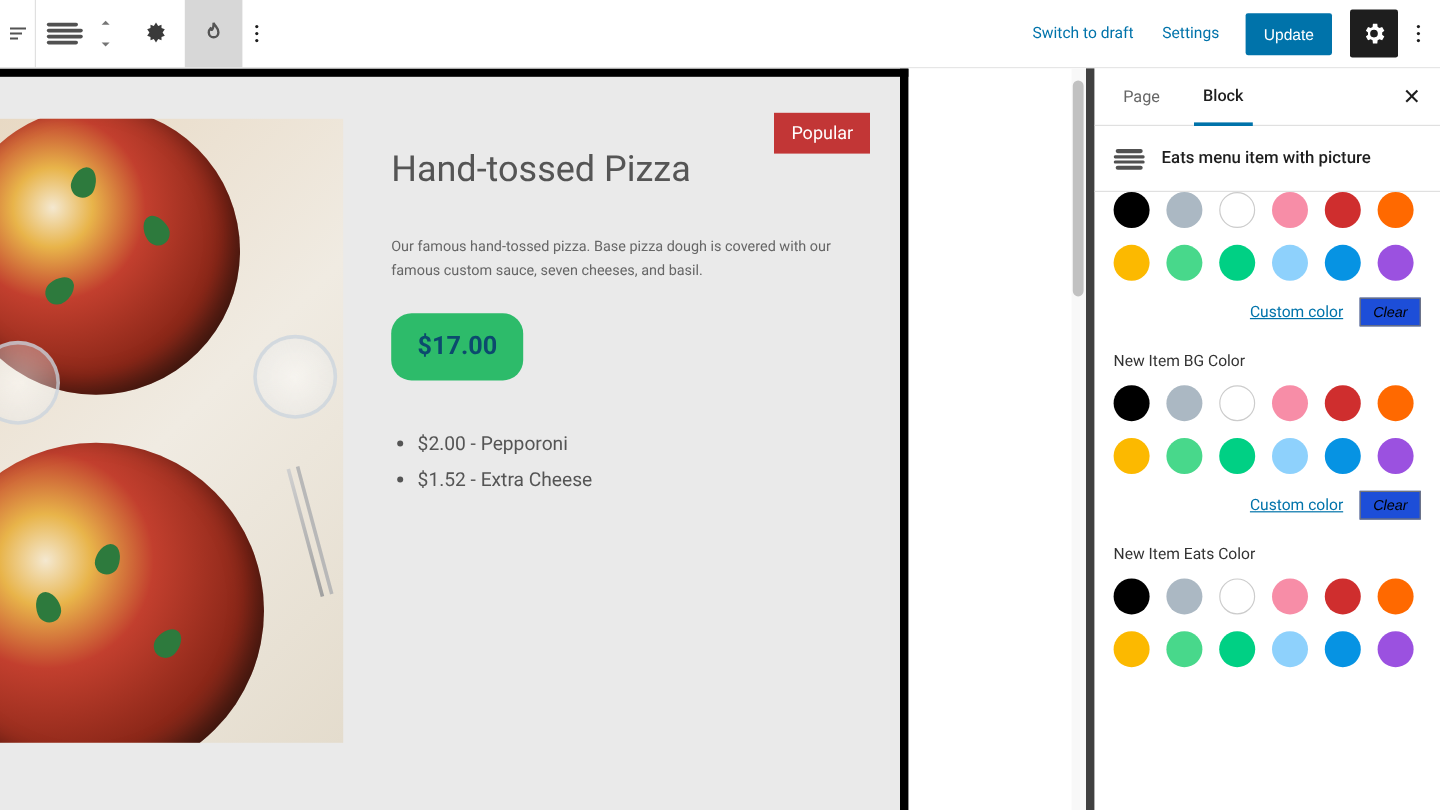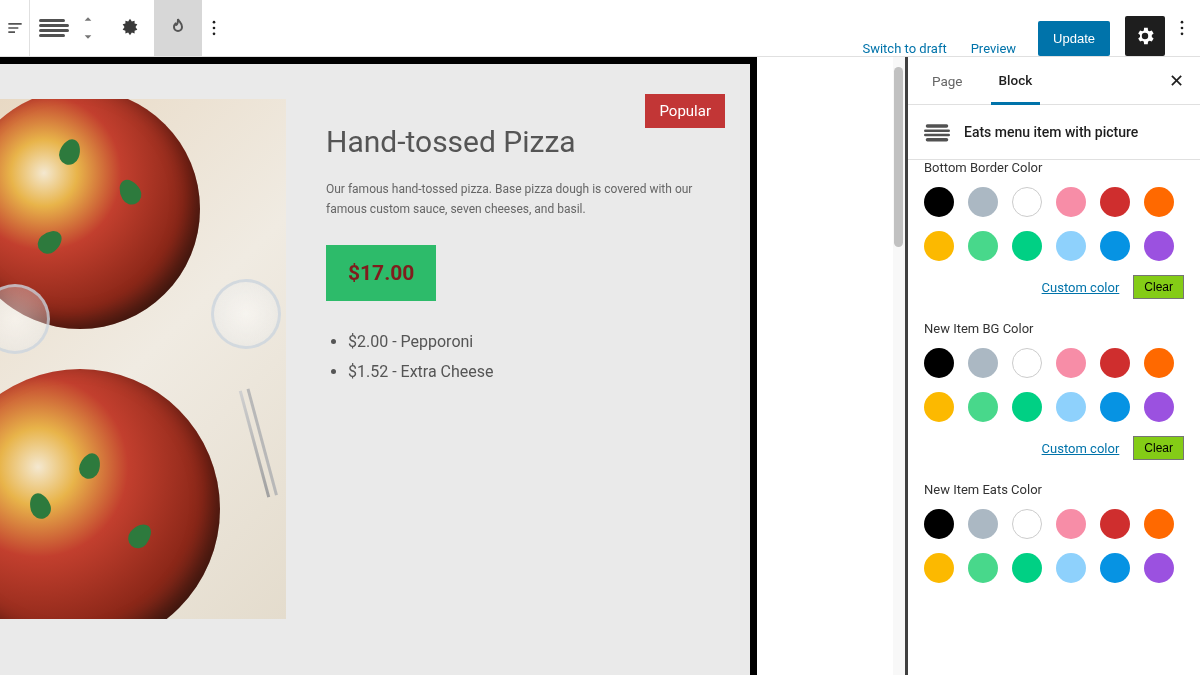--- a/index.html
+++ b/index.html
@@ -6,21 +6,21 @@
 body { font-family: -apple-system, BlinkMacSystemFont, "Segoe UI", Roboto, sans-serif; font-size: 13px; color: #1e1e1e; overflow: hidden; width: 1200px; height: 675px; background: #fff; }
 
 .topbar { display: flex; align-items: center; height: 57px; border-bottom: 1px solid #e0e0e0; }
 .topbar-left { display: flex; align-items: center; height: 100%; }
 .tb-btn { width: 48px; height: 56px; display: flex; align-items: center; justify-content: center; cursor: pointer; }
 .tb-btn:first-child { width: 30px; border-right: 1px solid #e0e0e0; }
 .tb-btn.icon-gray svg { fill: #535353; }
 .arrows { display: flex; flex-direction: column; justify-content: center; width: 28px; height: 56px; }
 .arrows svg { fill: #757575; }
 .tb-btn.active { background: #d7d7d7; }
-.topbar-right { margin-left: auto; display: flex; align-items: flex-end; height: 100%; padding-right: 6px; }
+.topbar-right { margin-left: auto; display: flex; align-items: center; height: 100%; padding-right: 6px; }
 .link-blue { color: #0073aa; font-size: 13px; padding: 0 12px; cursor: pointer; }
 .btn-update { background: #0073aa; color: #fff; font-size: 13px; padding: 10px 15px; border-radius: 2px; cursor: pointer; margin: 0 10px; border: none; }
 .settings-btn { width: 40px; height: 40px; background: #1e1e1e; display: flex; align-items: center; justify-content: center; border-radius: 2px; margin: 0 5px; cursor: pointer; }
 .dots-btn { width: 24px; height: 56px; display: flex; align-items: center; justify-content: center; cursor: pointer; }
 
 .main { display: flex; height: calc(675px - 57px); }
 .editor { flex: 1; position: relative; background: #fff; overflow: hidden; }
 .scrollbar-track { position: absolute; right: 0; top: 0; width: 12px; height: 100%; background: #f8f8f8; }
 .scrollbar-thumb { width: 9px; margin-left: 1px; height: 180px; background: #c1c1c1; border-radius: 5px; margin-top: 10px; }
 
@@ -28,43 +28,43 @@
 .badge { position: absolute; top: 30px; right: 25px; background: #c23636; color: #fff; padding: 8px 14px; font-size: 15px; }
 .product { display: flex; }
 .product-img { width: 286px; height: 520px; background: linear-gradient(135deg, #e8d9c4 0%, #f0ebe2 50%, #e4dccd 100%); position: relative; overflow: hidden; }
 .pizza { position: absolute; border-radius: 50%; background: radial-gradient(circle at 35% 35%, #f4e8d0 0%, #e8b44a 15%, #c23f2e 35%, #8b2718 65%, #3d2015 90%); box-shadow: inset -8px -8px 20px rgba(0,0,0,0.4); }
 .pizza1 { width: 240px; height: 240px; top: -10px; left: -40px; }
 .pizza2 { width: 280px; height: 280px; bottom: -30px; left: -60px; }
 .basil { position: absolute; width: 20px; height: 26px; background: #2d7a3d; border-radius: 50% 50% 50% 50% / 60% 60% 40% 40%; transform: rotate(20deg); }
 .glass { position: absolute; width: 70px; height: 70px; border: 3px solid rgba(200,210,220,0.7); border-radius: 50%; background: radial-gradient(circle, rgba(255,255,255,0.5), rgba(220,225,230,0.3)); }
 .cutlery { position: absolute; width: 3px; height: 110px; background: linear-gradient(#d0d0d0, #a0a0a0); right: 30px; bottom: 120px; transform: rotate(-15deg); box-shadow: 8px 0 0 #b8b8b8; }
 .product-info { flex: 1; padding: 25px 40px; }
-.product-title { font-size: 30px; font-weight: 400; color: #555; margin-bottom: 20px; }
+.product-title { font-size: 30px; font-weight: 400; color: #555; margin-bottom: 36px; }
 .product-desc { font-size: 12px; color: #666; line-height: 1.7; margin-bottom: 25px; }
-.price { display: inline-block; background: #2dbb6a; color: #7f1d1d; font-size: 21px; font-weight: 700; padding: 16px 22px; margin-bottom: 26px; }
+.price { display: inline-block; background: #2dbb6a; color: #0c4a6e; font-size: 21px; font-weight: 700; padding: 16px 22px; margin-bottom: 38px; border-radius: 17px; }
 .extras { list-style: disc; padding-left: 22px; color: #555; font-size: 16px; line-height: 1.9; }
 
-.sidebar { width: 295px; border-left: 3px solid #404040; display: flex; flex-direction: column; background: #fff; overflow-y: auto; }
+.sidebar { width: 295px; border-left: 7px solid #404040; display: flex; flex-direction: column; background: #fff; overflow-y: auto; }
 .tabs { display: flex; align-items: center; border-bottom: 1px solid #e0e0e0; padding: 0 16px; height: 48px; }
 .tab { padding: 14px 8px; font-size: 13.5px; color: #666; cursor: pointer; margin-right: 20px; }
 .tab.active { color: #1e1e1e; border-bottom: 3px solid #0073aa; font-weight: 500; margin-bottom: -1px; }
 .tab-close { margin-left: auto; cursor: pointer; font-size: 18px; color: #1e1e1e; }
 .block-id { display: flex; align-items: center; padding: 16px; border-bottom: 1px solid #e0e0e0; }
 .block-id svg { margin-right: 14px; }
 .block-id span { font-size: 14px; font-weight: 500; }
 .panel-head { display: flex; align-items: center; justify-content: space-between; padding: 16px; cursor: pointer; }
 .panel-head span { font-size: 14.5px; font-weight: 600; }
 .panel-body { padding: 0 16px 12px; }
 .field-label { font-size: 13px; color: #333; margin-bottom: 12px; }
 .swatches { display: flex; flex-wrap: wrap; gap: 14px; margin-bottom: 14px; }
 .swatch { width: 30px; height: 30px; border-radius: 50%; cursor: pointer; }
 .swatch.white { border: 1px solid #ccc; }
 .clear-row { display: flex; justify-content: flex-end; align-items: center; gap: 14px; margin-bottom: 22px; }
 .custom-link { color: #0073aa; text-decoration: underline; font-size: 13px; cursor: pointer; }
-.clear-btn { border: 1px solid #757575; background: #84cc16; padding: 4px 10px; font-size: 12px; cursor: pointer; }
+.clear-btn { border: 1px solid #757575; background: #1d4ed8; padding: 4px 10px; font-size: 12px; cursor: pointer; font-style: italic; }
 
 .burger-icon { display: flex; flex-direction: column; gap: 2px; }
 .burger-icon span { height: 3px; border-radius: 2px; background: #515151; }
 </style>
 </head>
 <body>
 
 <div class="topbar">
   <div class="topbar-left">
     <div class="tb-btn icon-gray">
@@ -101,21 +101,21 @@
     <div class="dots-btn">
       <svg width="20" height="20" viewBox="0 0 24 24" fill="#1e1e1e">
           <circle cx="12" cy="5" r="1.6"></circle>
           <circle cx="12" cy="12" r="1.6"></circle>
           <circle cx="12" cy="19" r="1.6"></circle>
         </svg>
     </div>
   </div>
   <div class="topbar-right">
     <a class="link-blue">Switch to draft</a>
-    <a class="link-blue">Preview</a>
+    <a class="link-blue">Settings</a>
     <button class="btn-update">Update</button>
     <div class="settings-btn">
       <svg width="22" height="22" viewBox="0 0 24 24" fill="#fff">
           <path d="M19.4 13a7.5 7.5 0 000-2l2-1.6-2-3.4-2.4.9a7.5 7.5 0 00-1.7-1L15 3h-4l-.3 2.9a7.5 7.5 0 00-1.7 1l-2.4-.9-2 3.4L6.6 11a7.5 7.5 0 000 2l-2 1.6 2 3.4 2.4-.9a7.5 7.5 0 001.7 1L11 21h4l.3-2.9a7.5 7.5 0 001.7-1l2.4.9 2-3.4zM12 15.5A3.5 3.5 0 1115.5 12 3.5 3.5 0 0112 15.5z"></path>
         </svg>
     </div>
     <div class="dots-btn">
       <svg width="20" height="20" viewBox="0 0 24 24" fill="#1e1e1e">
           <circle cx="12" cy="5" r="1.6"></circle>
           <circle cx="12" cy="12" r="1.6"></circle>
@@ -169,21 +169,20 @@
       <svg width="26" height="22" viewBox="0 0 30 22">
           <rect x="2" y="2" width="26" height="4" rx="2" fill="#515151"></rect>
           <rect x="0" y="8" width="30" height="3" rx="1.5" fill="#515151"></rect>
           <rect x="0" y="13" width="30" height="3" rx="1.5" fill="#515151"></rect>
           <rect x="2" y="18" width="26" height="4" rx="2" fill="#515151"></rect>
         </svg>
       <span>Eats menu item with picture</span>
     </div>
     <div class="panel-body">
       <div>
-        <div class="field-label">Bottom Border Color</div>
         <div class="swatches">
             <div class="swatch" style="background: rgb(0, 0, 0);"></div>
             <div class="swatch" style="background: rgb(171, 184, 195);"></div>
             <div class="swatch white" style="background: rgb(255, 255, 255);"></div>
             <div class="swatch" style="background: rgb(247, 141, 167);"></div>
             <div class="swatch" style="background: rgb(207, 46, 46);"></div>
             <div class="swatch" style="background: rgb(255, 105, 0);"></div>
             <div class="swatch" style="background: rgb(252, 185, 0);"></div>
             <div class="swatch" style="background: rgb(72, 216, 139);"></div>
             <div class="swatch" style="background: rgb(0, 208, 132);"></div>

